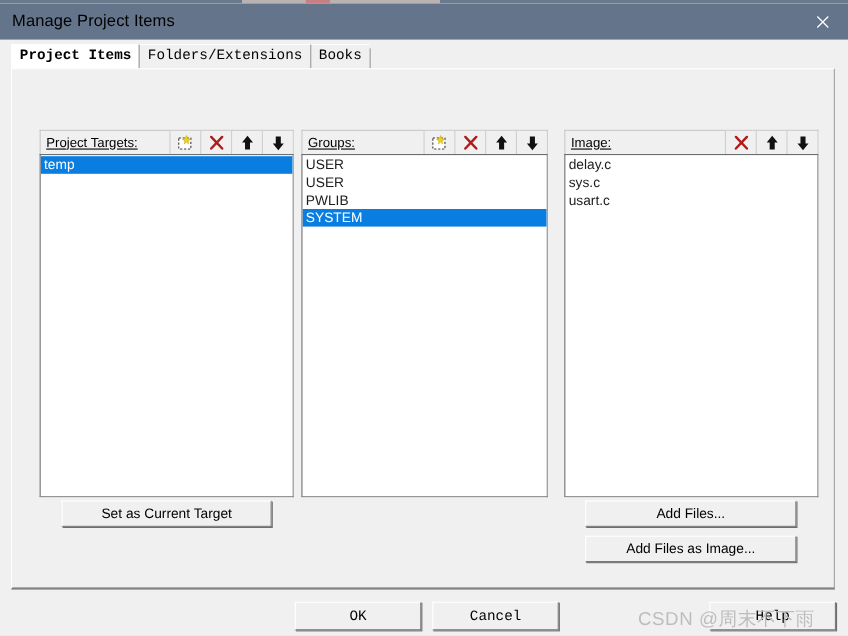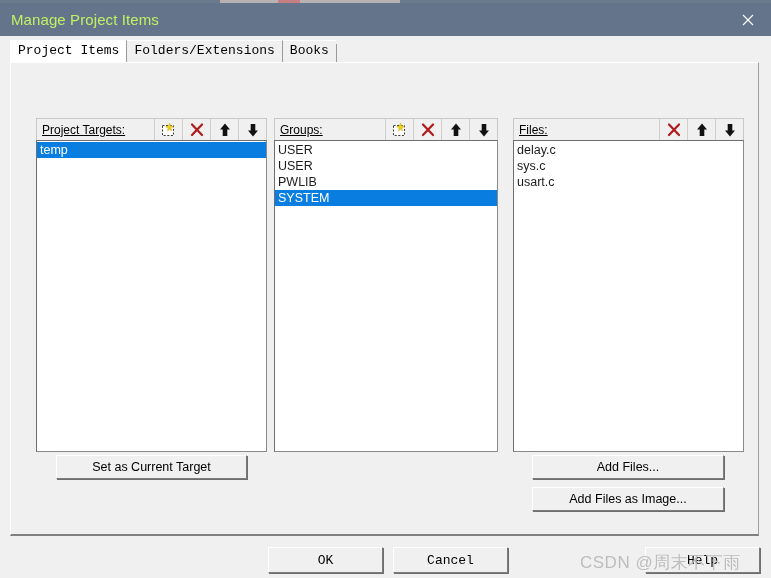--- a/index.html
+++ b/index.html
@@ -40,21 +40,21 @@
   
   #titlebar {
     position: relative;
     height: 33px;
     background: #64748b;
     display: flex;
     align-items: center;
   }
   #title-text {
     margin-left: 11px;
-    color: #bef264;
+    color: #000000;
     font-size: 15px;
     font-family: "Liberation Sans", sans-serif;
     font-weight: normal;
     letter-spacing: 0.1px;
   }
   #close-button {
     position: absolute;
     right: 0; top: 0;
     width: 46px; height: 33px;
     display: flex; align-items: center; justify-content: center;
@@ -78,21 +78,21 @@
     line-height: 16px;
     background: #f0f0f0;
     border-left: 1px solid #9a9a9a;
     border-top: 1px solid #ffffff;
     color: #000;
     box-sizing: content-box;
     white-space: nowrap;
   }
   .tab.active {
     background: #ffffff;
-    font-weight: normal;
+    font-weight: bold;
     border-left: 1px solid #ffffff;
     border-top: 1px solid #ffffff;
     margin-bottom: -1px;
     padding-bottom: 4px;
   }
   .tab-endcap {
     width: 0; height: 18px;
     border-left: 1px solid #9a9a9a;
   }
 
@@ -319,21 +319,21 @@
           <span>PWLIB</span>
         </div>
         <div class="list-item selected">
           <span>SYSTEM</span>
         </div>
       </div>
     </div>
 
     <div class="column" style="left:502px; width:231px;">
       <div class="col-header">
-        <span class="col-label">Files:</span>
+        <span class="col-label">Image:</span>
         <div class="col-tools">
           <div class="tool-btn">
             <svg width="16" height="16" viewBox="0 0 16 16">
               <path d="M3 2.5 L13 13 M13 2.5 L3 13" stroke="#b01a1a" stroke-width="2.2" fill="none" stroke-linecap="round"></path>
             </svg>
           </div>
           <div class="tool-btn">
             <svg width="14" height="16" viewBox="0 0 14 16">
               <path d="M7 1.5 L12 7.5 L9.3 7.5 L9.3 14 L4.7 14 L4.7 7.5 L2 7.5 Z" fill="#111111"></path>
             </svg>

